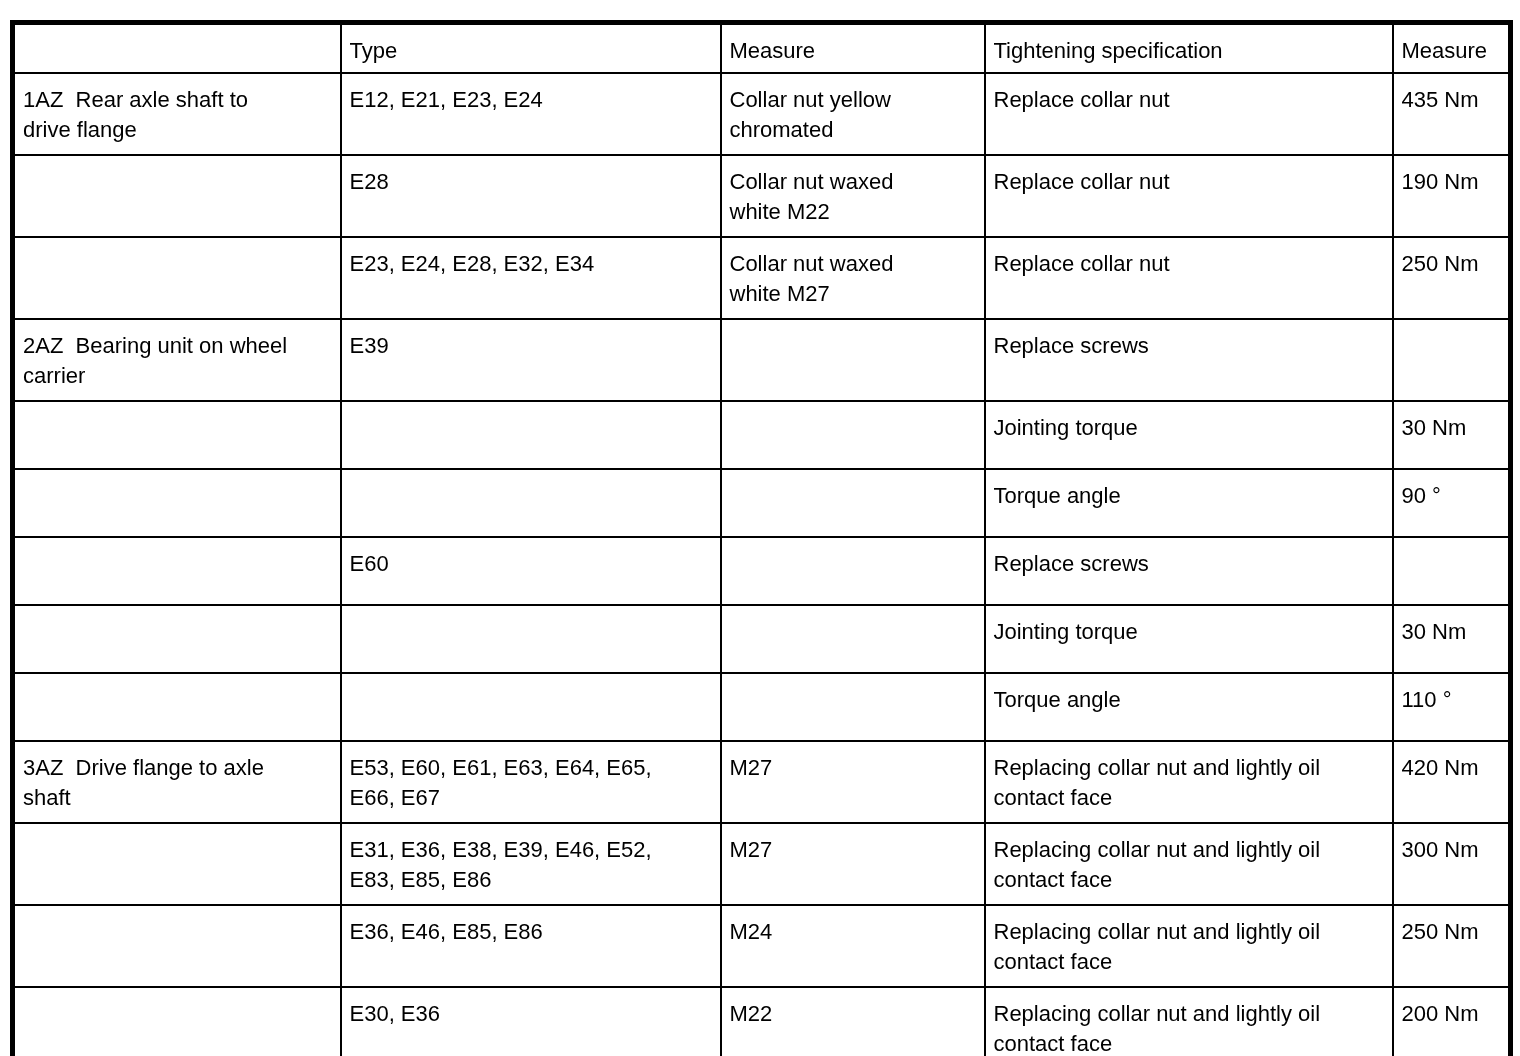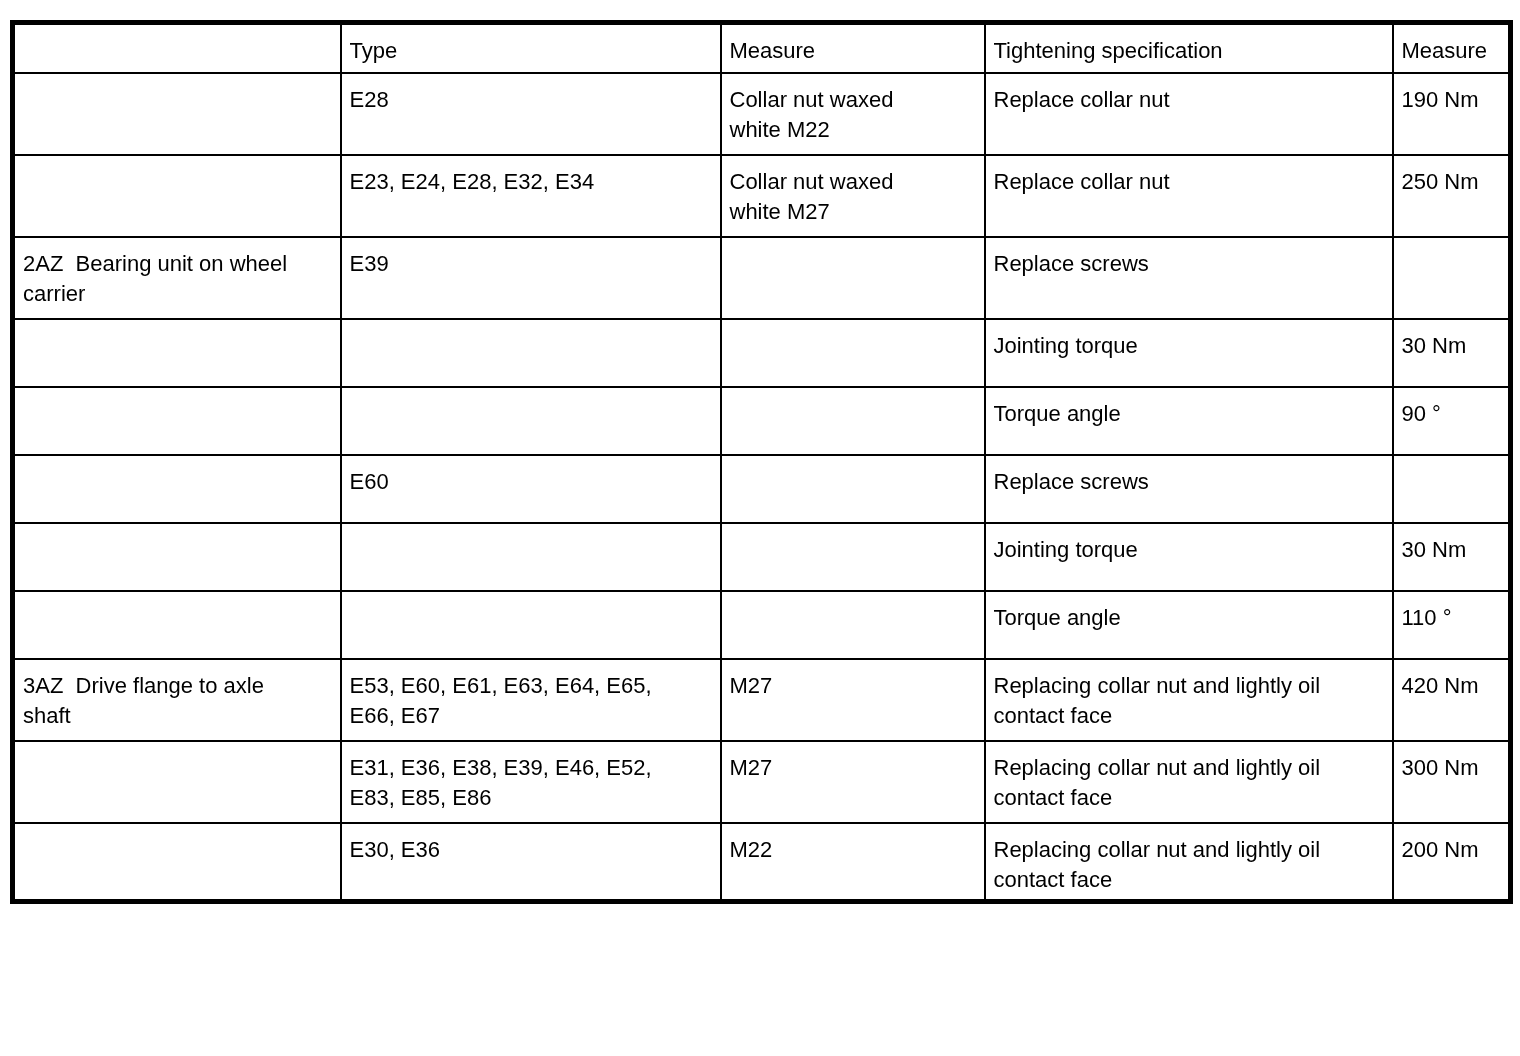--- a/index.html
+++ b/index.html
@@ -54,20 +54,29 @@
     <thead>
       <tr class="r-head">
         <th></th>
         <th>Type</th>
         <th>Measure</th>
         <th>Tightening specification</th>
         <th>Measure</th>
       </tr>
     </thead>
     <tbody>
+      <tr class="r-tall">
+        <td>1AZ  Rear axle shaft to
+drive flange</td>
+        <td>E12, E21, E23, E24</td>
+        <td>Collar nut yellow
+chromated</td>
+        <td>Replace collar nut</td>
+        <td>435 Nm</td>
+      </tr>
       <tr class="r-tall">
         <td></td>
         <td>E28</td>
         <td>Collar nut waxed
 white M22</td>
         <td>Replace collar nut</td>
         <td>190 Nm</td>
       </tr>
       <tr class="r-tall">
         <td></td>
@@ -132,20 +141,28 @@
       </tr>
       <tr class="r-tall">
         <td></td>
         <td>E31, E36, E38, E39, E46, E52,
 E83, E85, E86</td>
         <td>M27</td>
         <td>Replacing collar nut and lightly oil
 contact face</td>
         <td>300 Nm</td>
       </tr>
+      <tr class="r-tall">
+        <td></td>
+        <td>E36, E46, E85, E86</td>
+        <td>M24</td>
+        <td>Replacing collar nut and lightly oil
+contact face</td>
+        <td>250 Nm</td>
+      </tr>
       <tr class="r-last">
         <td></td>
         <td>E30, E36</td>
         <td>M22</td>
         <td>Replacing collar nut and lightly oil
 contact face</td>
         <td>200 Nm</td>
       </tr>
     </tbody>
   </table>

